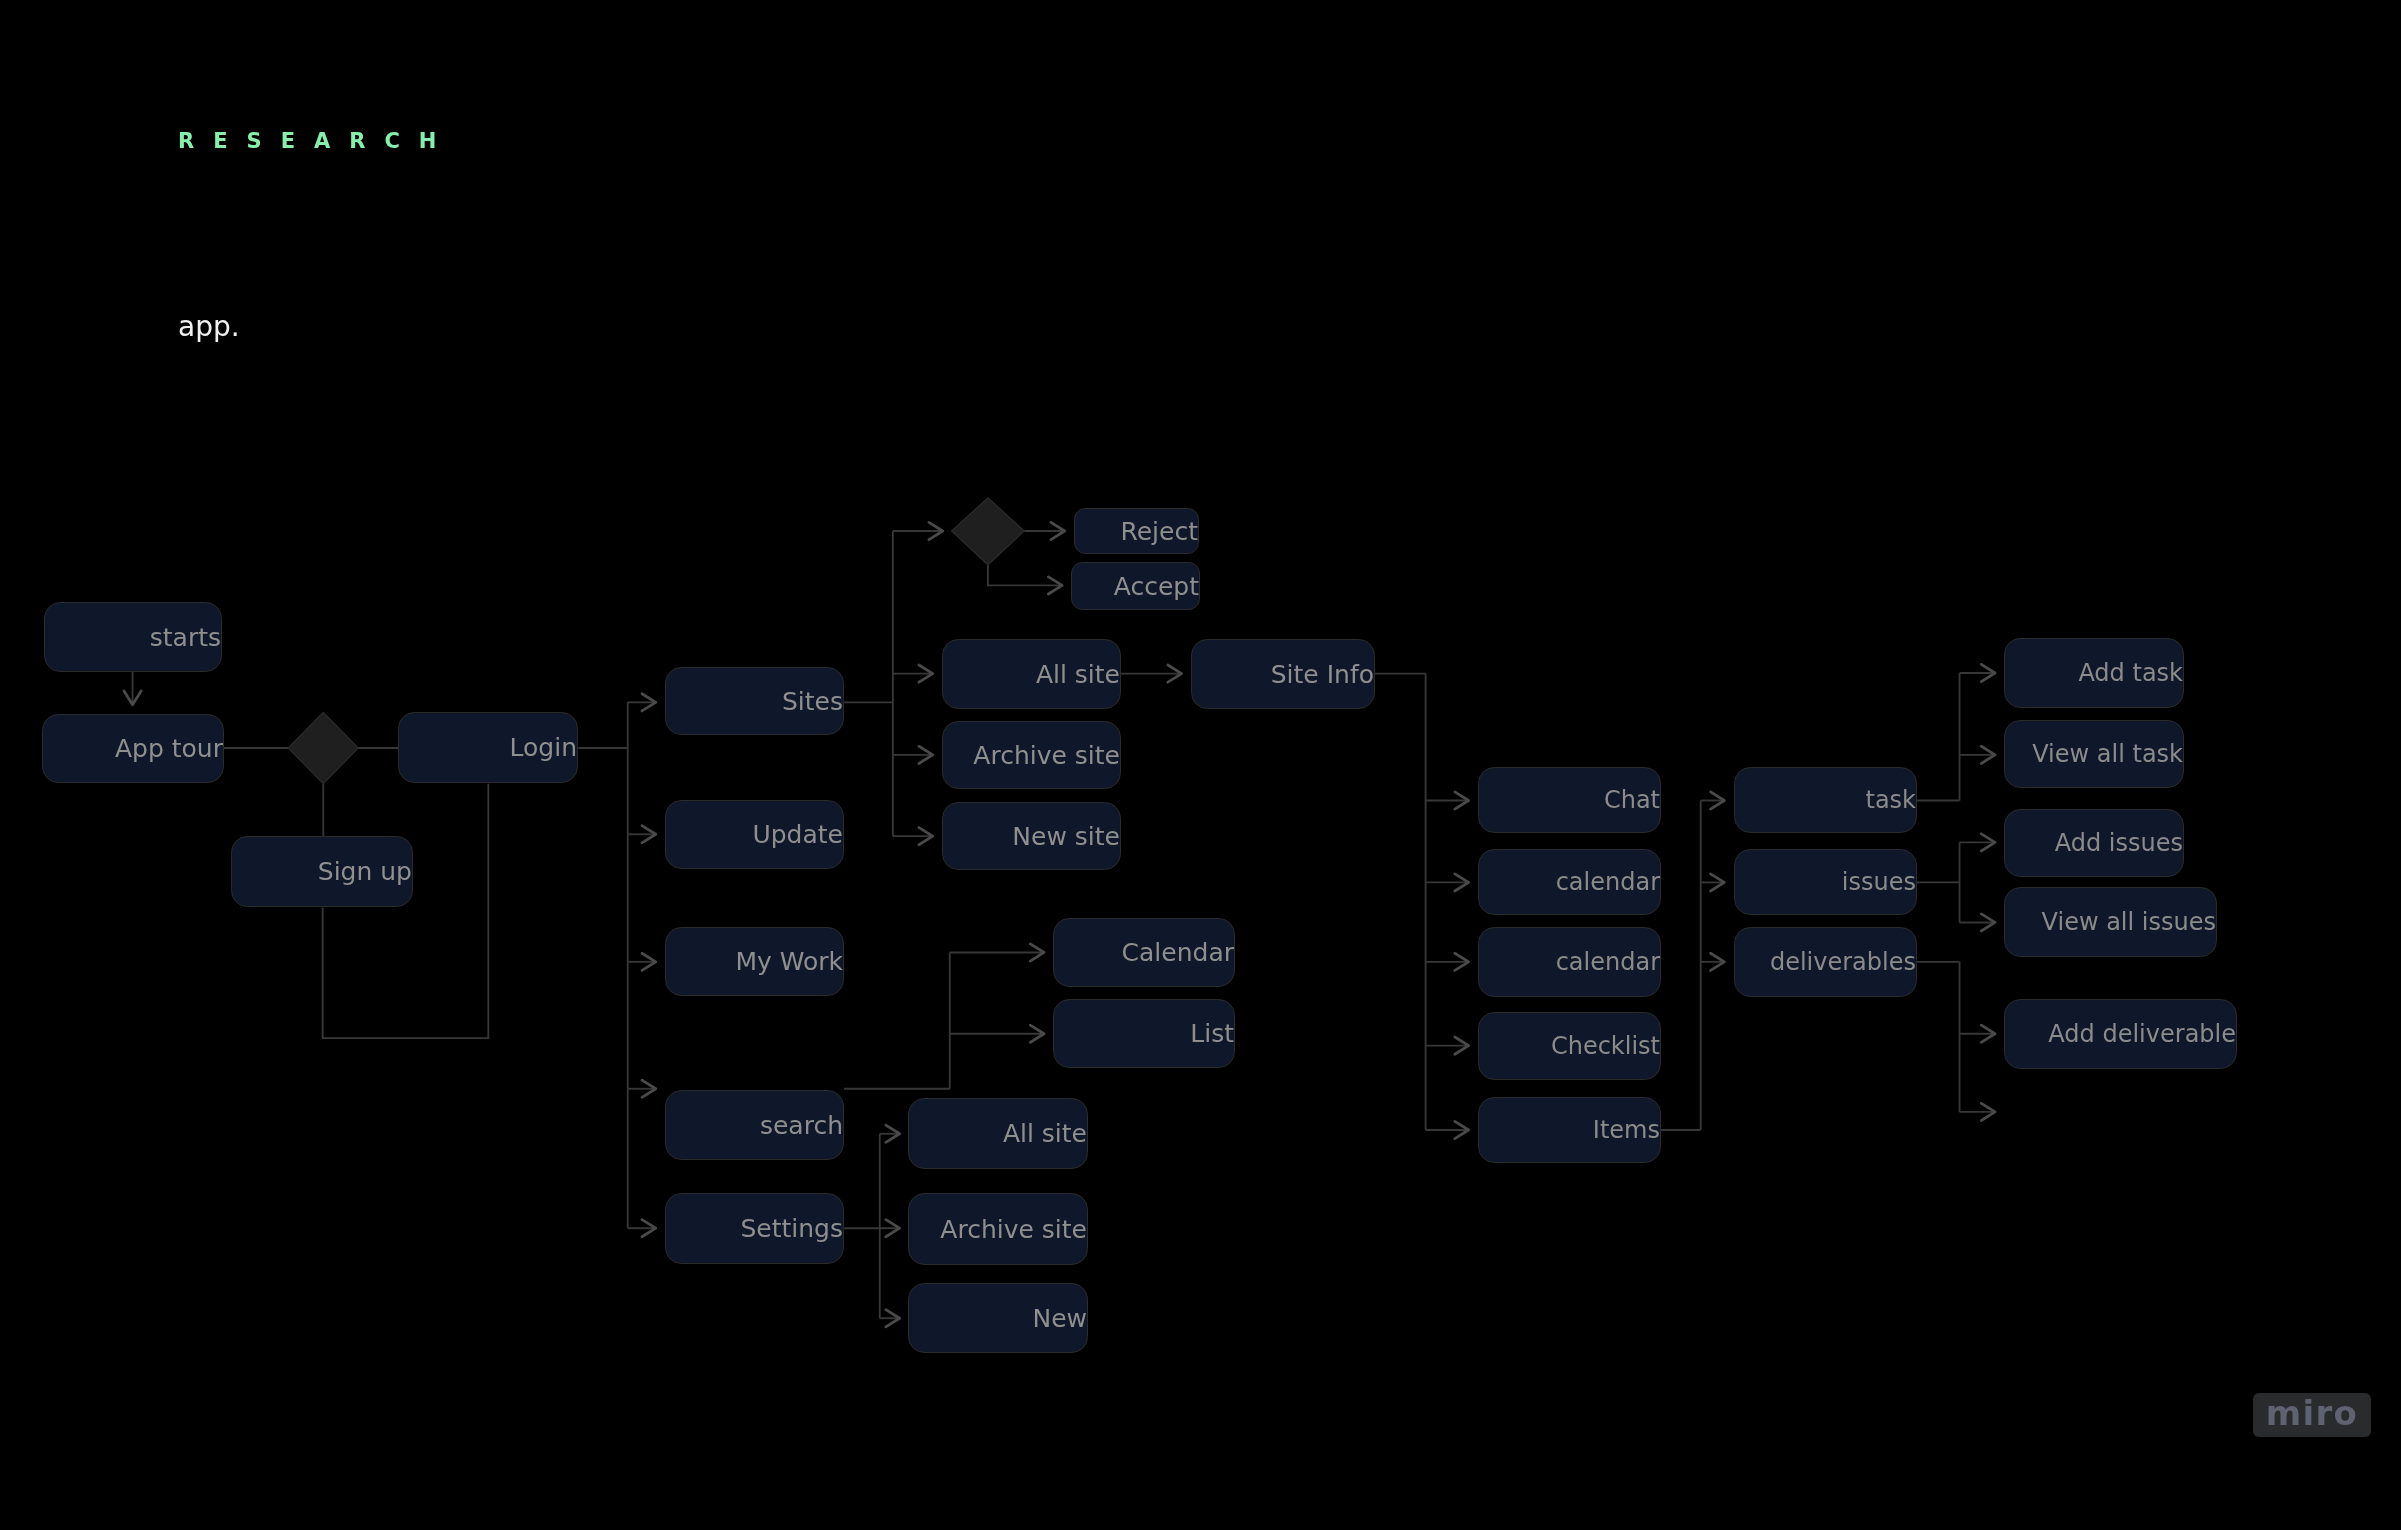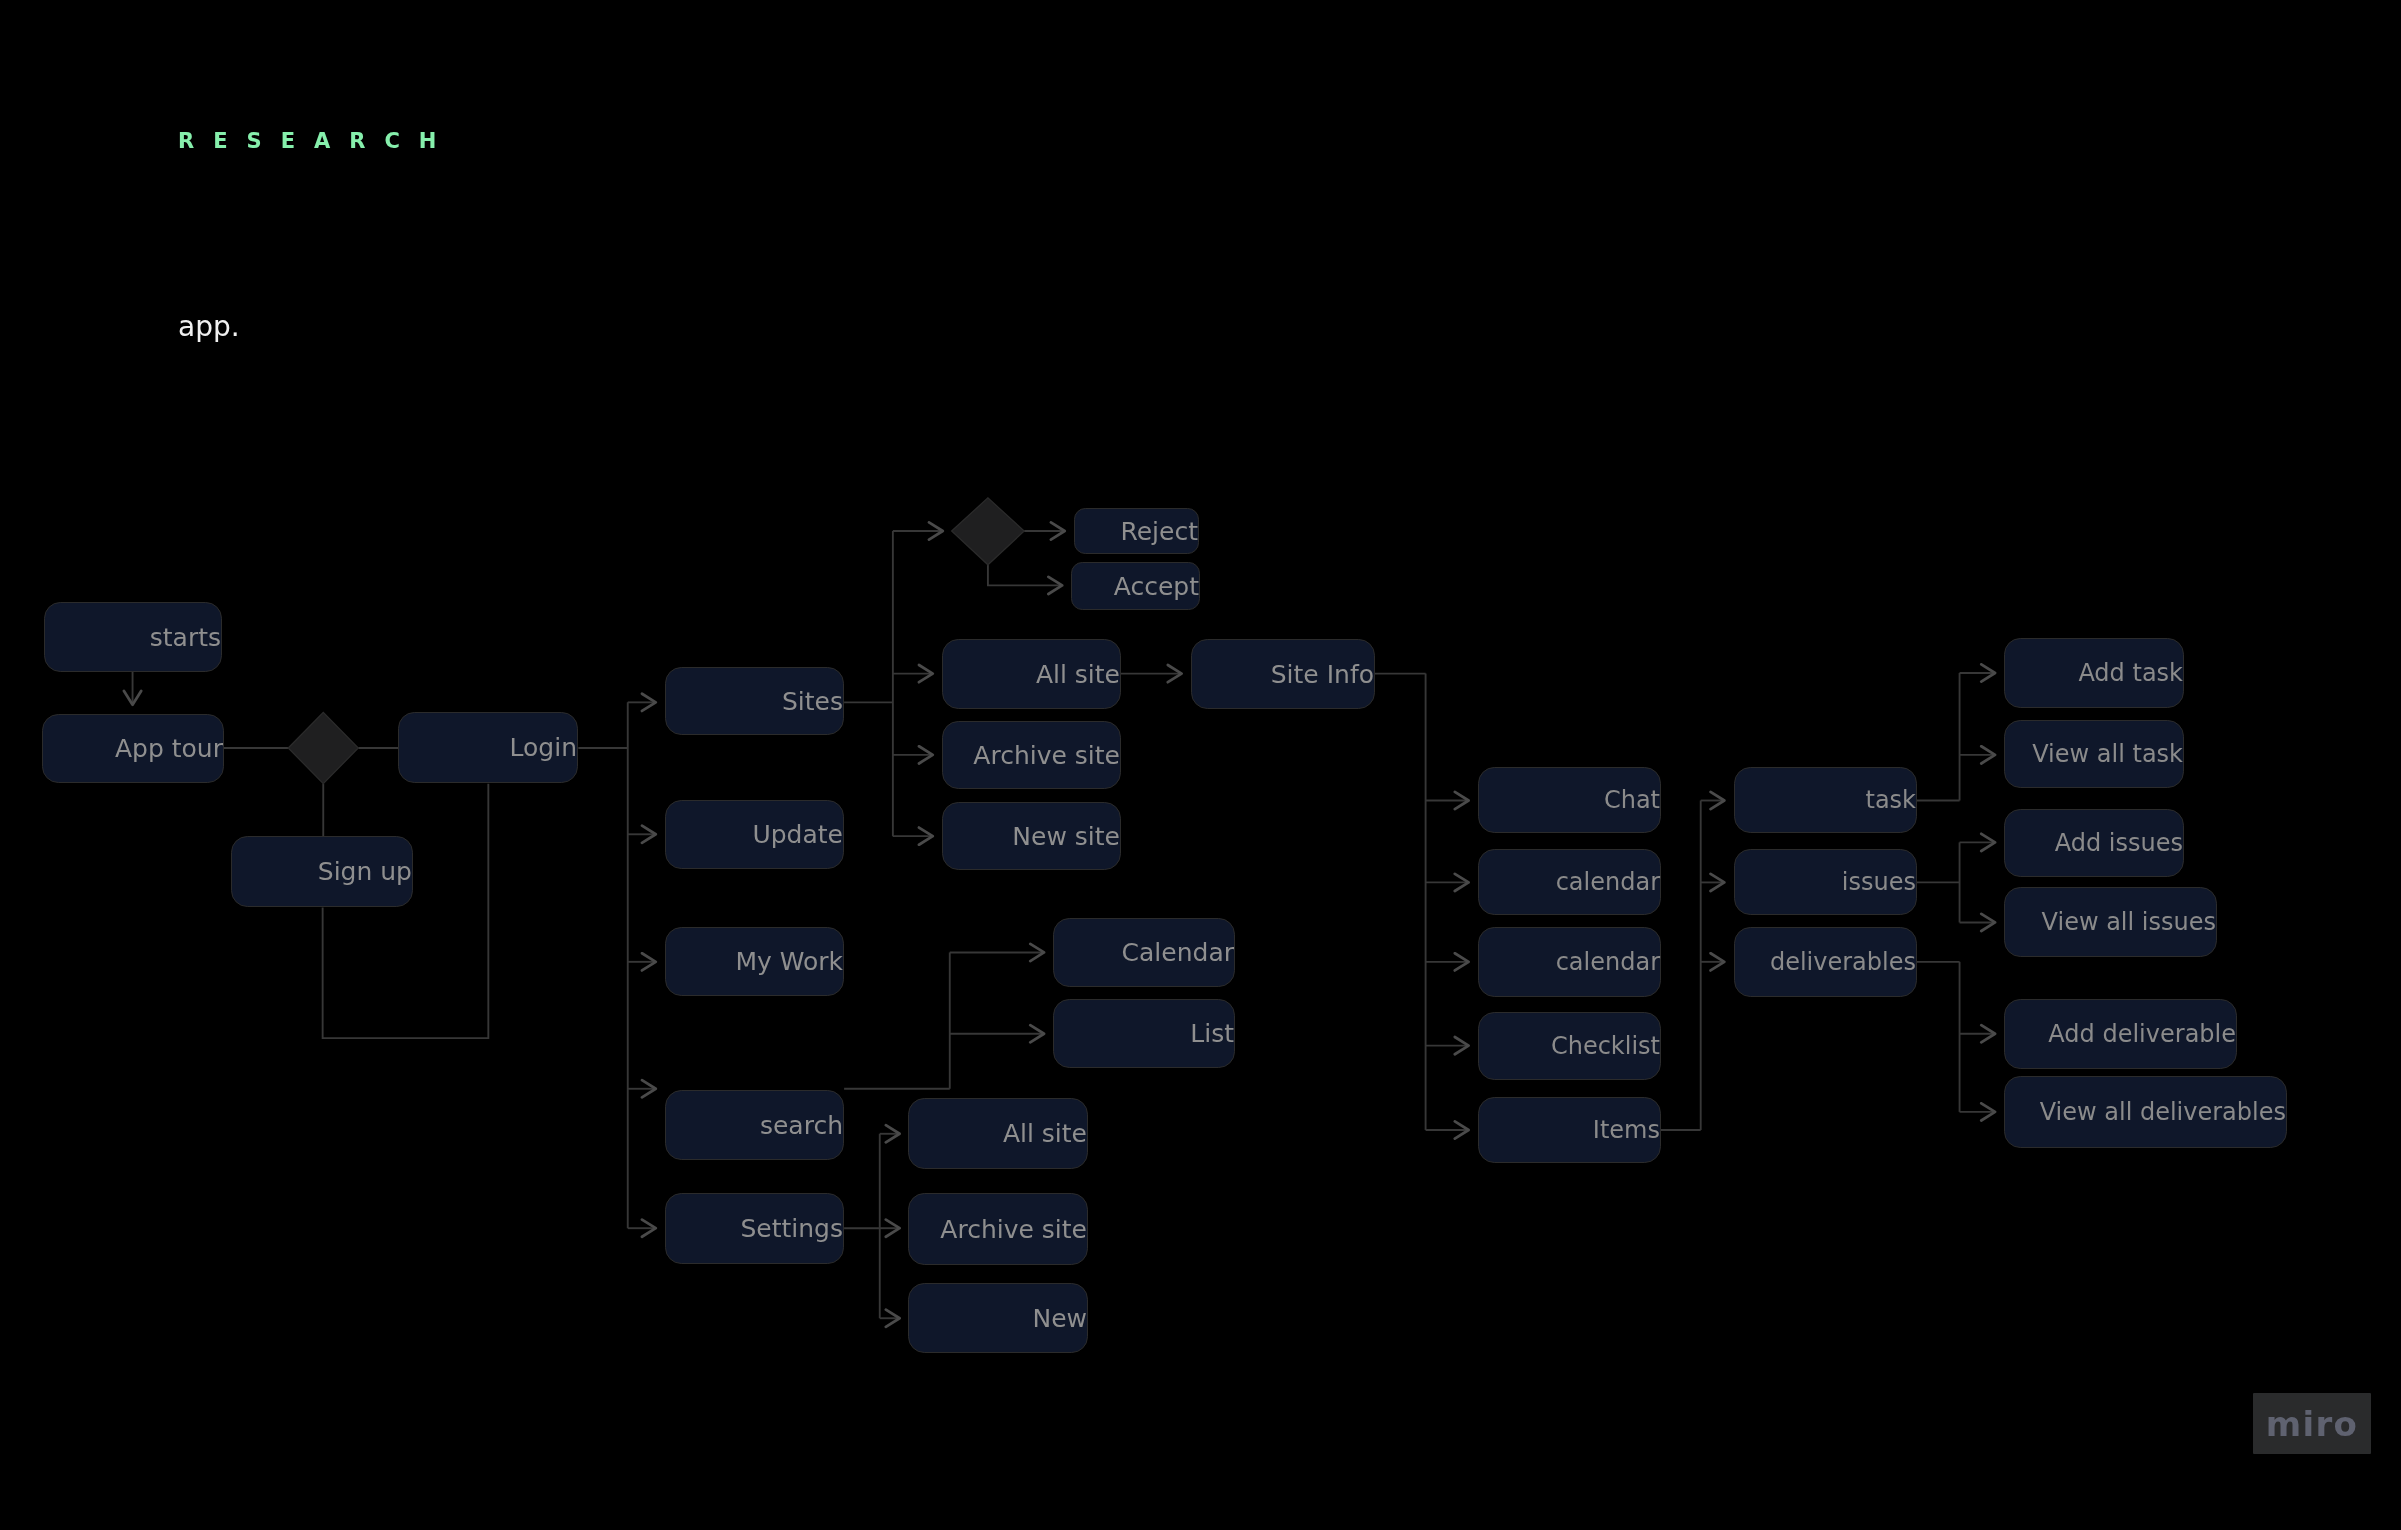--- a/index.html
+++ b/index.html
@@ -18,22 +18,22 @@
   
   .node{position:absolute;display:flex;align-items:center;justify-content:flex-end;
         background:#0f172a;border:1.3px solid #2b2b2b;border-radius:16.3px;
         color:#8f8f8f;font-size:25px;box-sizing:border-box;text-align:center;}
   .node.sm{border-radius:11.3px;}
   .node.alt{font-size:24px;color:#8b8b8b;}
 
   svg.connectors{position:absolute;left:0;top:0;}
 
   
-  .miro{position:absolute;left:2253px;top:1393px;width:118px;height:61px;background:#2a2b2c;
-        border-radius:1px;display:flex;align-items:center;justify-content:center;
+  .miro{position:absolute;left:2253px;top:1393px;width:118px;height:44px;background:#2a2b2c;
+        border-radius:6px;display:flex;justify-content:center;
         color:#5f6270;font-weight:700;font-size:34px;letter-spacing:1.3px;}
 </style>
 </head>
 <body>
 
 <div id="canvas">
 
   <div class="eyebrow">RESEARCH</div>
   <div class="para">
     <span>app.</span>
@@ -220,22 +220,19 @@
     </div>
   <div class="node alt" style="left:2004px;top:809px;width:180px;height:68px">
       <span>Add issues</span>
     </div>
   <div class="node alt" style="left:2004px;top:887px;width:213px;height:70px">
       <span>View all issues</span>
     </div>
   <div class="node alt" style="left:2004px;top:999px;width:233px;height:70px">
       <span>Add deliverable</span>
     </div>
-  <div class="node alt" style="left:2004px;top:1076px;width:283px;height:72px">
-      <span>View all deliverables</span>
-    </div>
 
   <div class="miro">
       <span>miro</span>
     </div>
 
 </div>
 
 
 </body></html>

